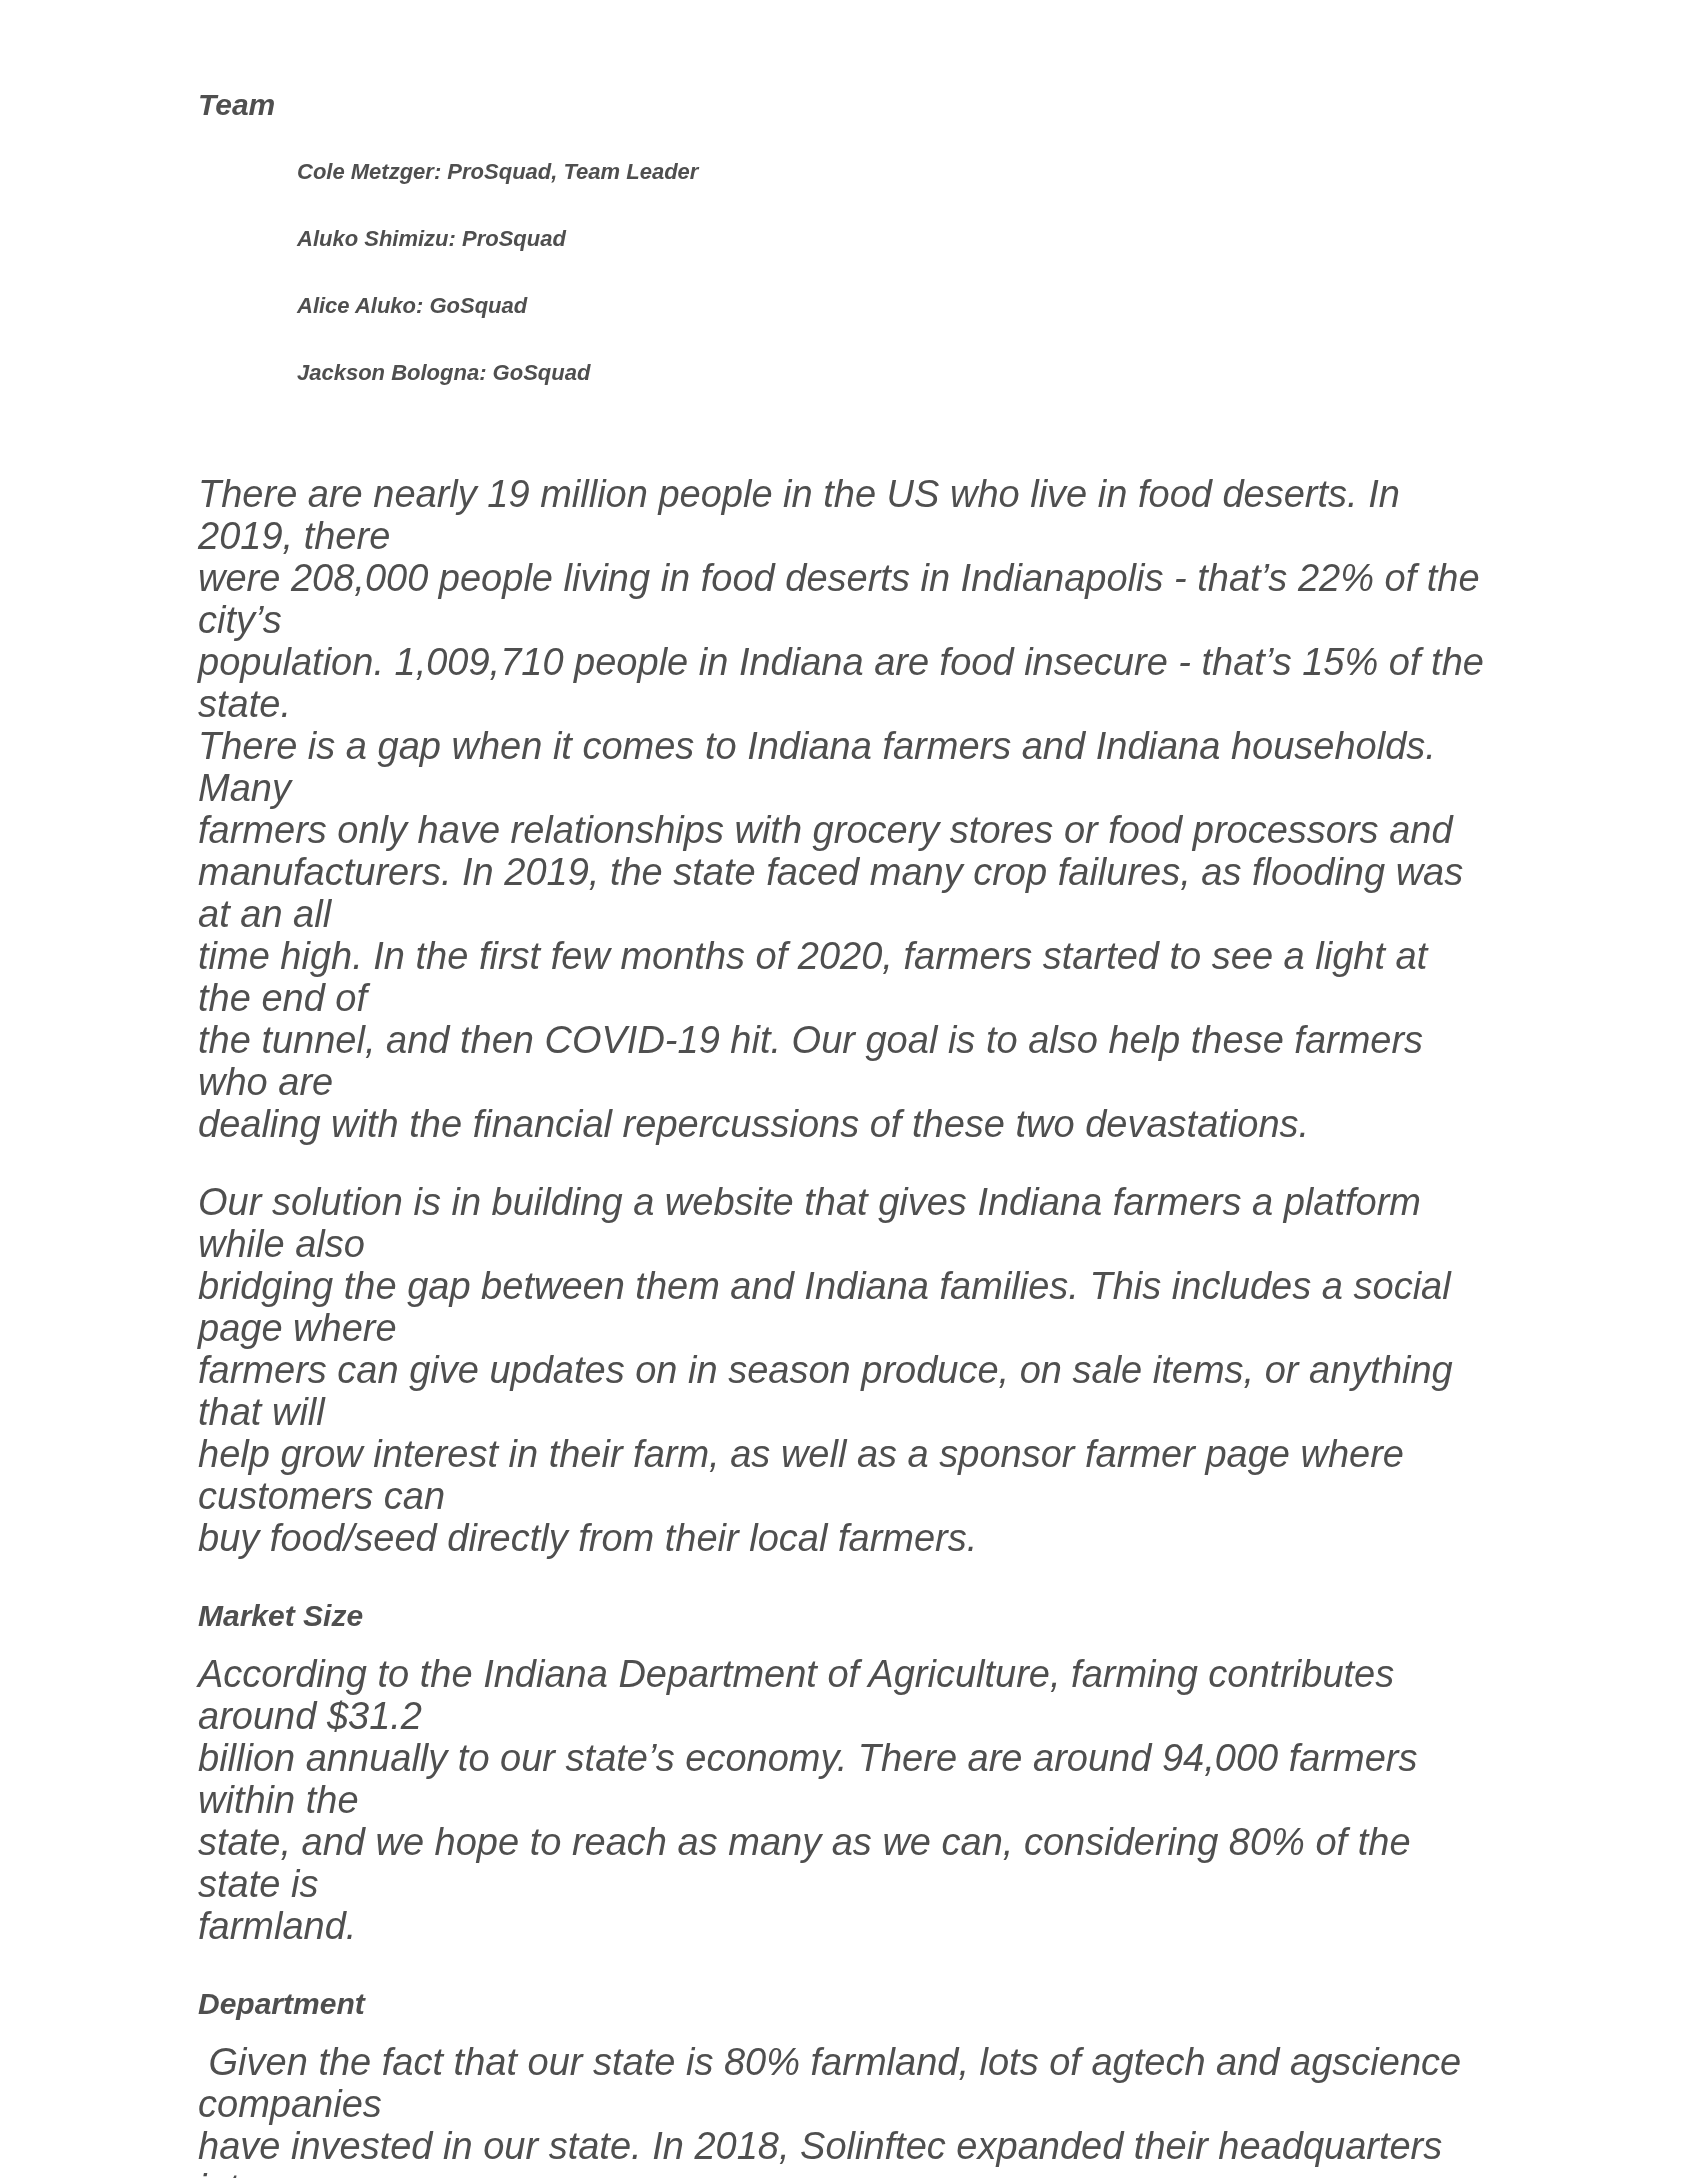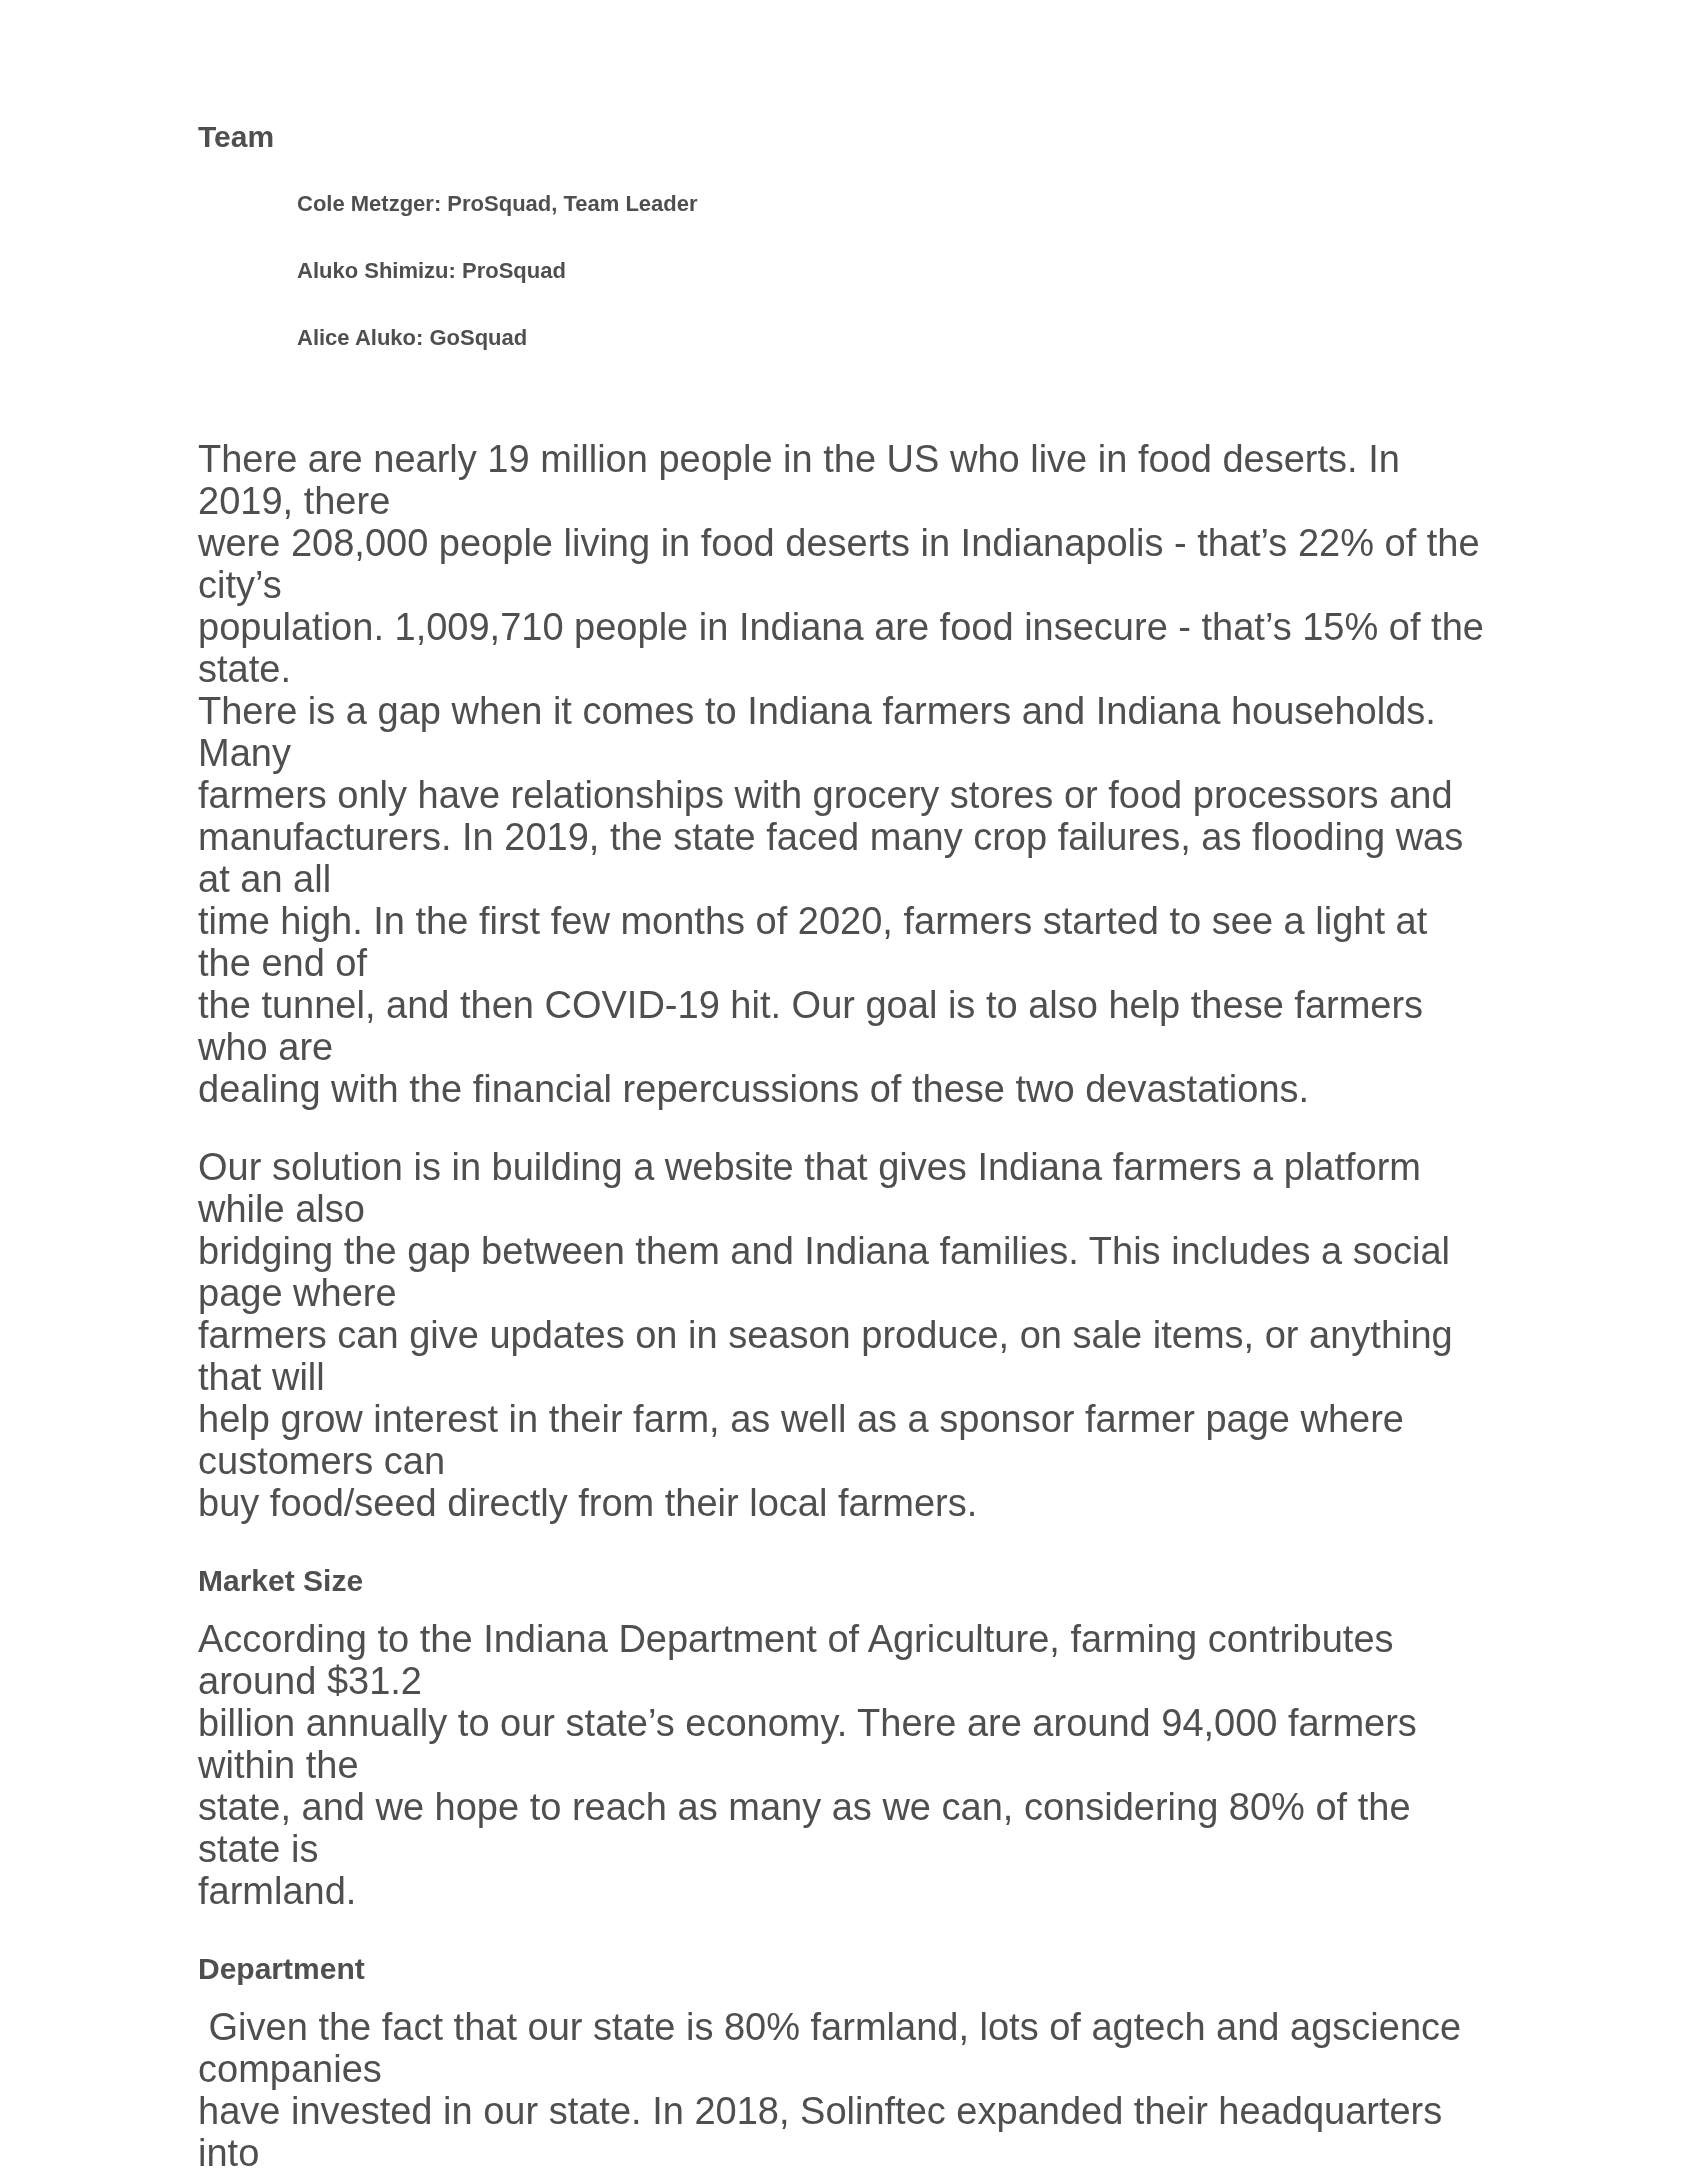--- a/index.html
+++ b/index.html
@@ -11,23 +11,24 @@
     width: 1683px;
     height: 2178px;
     font-family: "Liberation Sans", sans-serif;
     color: #4f4f4f;
     -webkit-font-smoothing: antialiased;
   }
   .page {
     box-sizing: border-box;
     width: 1683px;
     height: 2178px;
-    padding: 116px 198px 0 198px;
+    padding: 84px 198px 0 198px;
     background: #ffffff;
     overflow: hidden;
+    font-style: italic;
   }
   .heading {
     font-size: 30px;
     line-height: 42px;
     font-weight: bold;
     margin: 0;
   }
   .team-member {
     font-size: 22px;
     line-height: 42px;
@@ -50,20 +51,21 @@
 </head>
 <body>
 
 <div class="page">
 
   <div class="section section-team">
     <div class="heading">Team</div>
     <div class="team-member">Cole Metzger: ProSquad, Team Leader</div>
     <div class="team-member">Aluko Shimizu: ProSquad</div>
     <div class="team-member">Alice Aluko: GoSquad</div>
+    <div class="team-member">Jackson Bologna: GoSquad</div>
   </div>
 
   <div class="section section-problem">
     <div class="para">There are nearly 19 million people in the US who live in food deserts. In 2019, there
 were 208,000 people living in food deserts in Indianapolis - that’s 22% of the city’s
 population. 1,009,710 people in Indiana are food insecure - that’s 15% of the state.
 There is a gap when it comes to Indiana farmers and Indiana households. Many
 farmers only have relationships with grocery stores or food processors and
 manufacturers. In 2019, the state faced many crop failures, as flooding was at an all
 time high. In the first few months of 2020, farmers started to see a light at the end of

